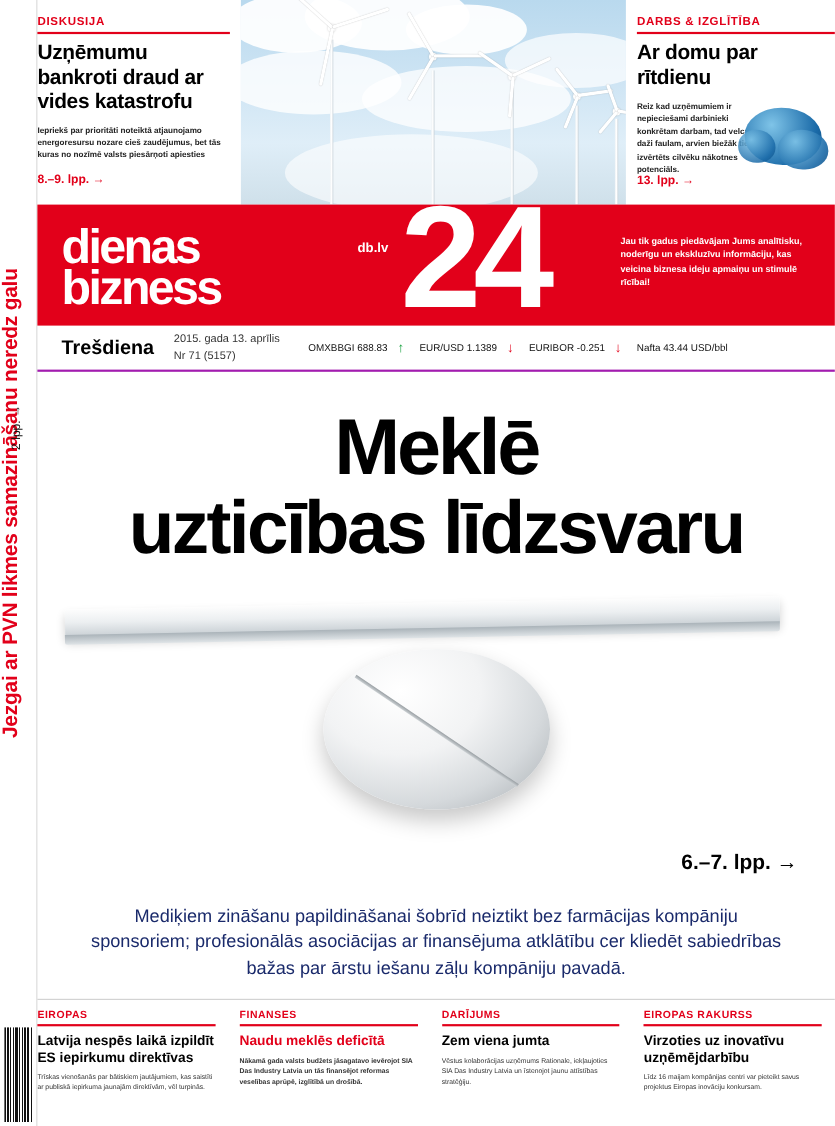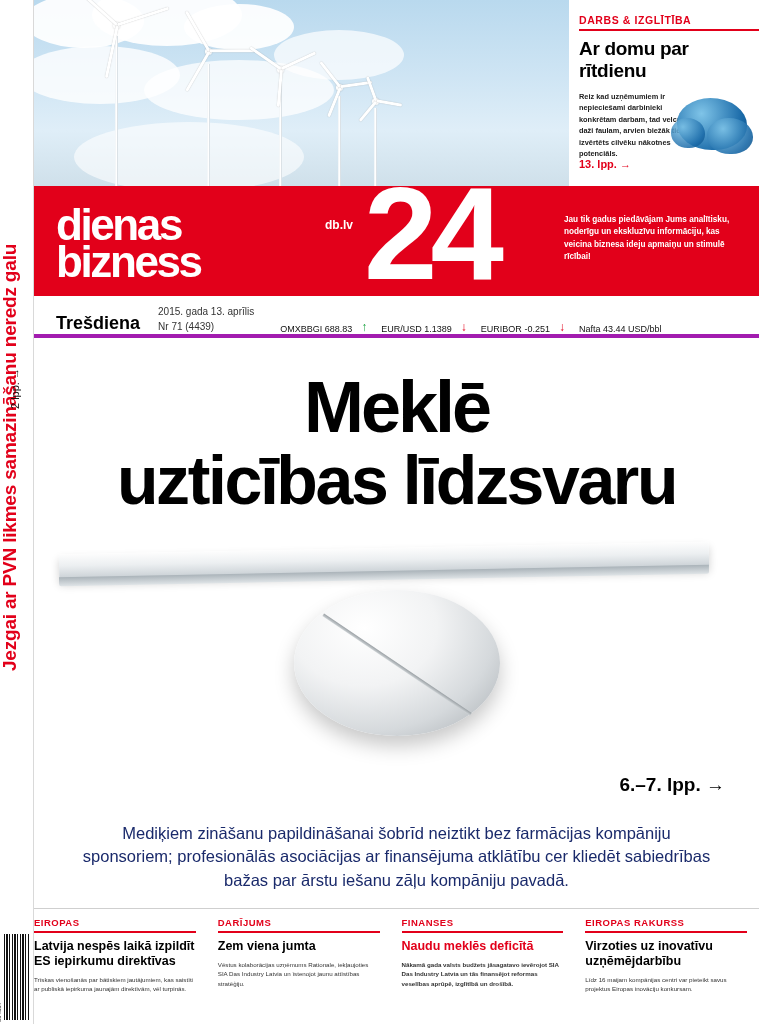--- a/index.html
+++ b/index.html
@@ -236,23 +236,23 @@
     font-size: 8.2px;
     font-weight: bold;
     line-height: 1.5;
     color: #fff;
   }
 
   
   .infobar {
     position: relative;
     height: 42px;
-    border-bottom: 4px solid #a21caf;
+    border-bottom: 2px solid #a21caf;
     display: flex;
-    align-items: flex-end;
+    align-items: center;
     padding-left: 22px;
   }
   .weekday {
     font-size: 18px;
     font-weight: bold;
     color: #000;
     margin-right: 18px;
   }
   .issue {
     font-size: 10px;
@@ -411,20 +411,26 @@
     <div class="spine-text">Jezgai ar PVN likmes samazināšanu neredz galu</div>
     <div class="spine-page">2 lpp. →</div>
     <div class="barcode"></div>
     <div class="barcode-num">4 820442 004337</div>
   </div>
 
   <div class="content">
 
     <div class="teasers">
 
+      <div class="teaser-left">
+        <span class="kicker">DISKUSIJA</span>
+        <div class="teaser-title">Uzņēmumu bankroti draud ar vides katastrofu</div>
+        <div class="teaser-body">Iepriekš par prioritāti noteiktā atjaunojamo energoresursu nozare cieš zaudējumus, bet tās kuras no nozīmē valsts piesārņoti apiesties</div>
+        <div class="teaser-link">8.–9. lpp. →</div>
+      </div>
 
       <div class="teaser-mid">
         <div class="cloud" style="left:-10px;top:-6px;width:120px;height:54px;"></div>
         <div class="cloud" style="left:58px;top:-16px;width:150px;height:62px;"></div>
         <div class="cloud" style="left:150px;top:4px;width:110px;height:46px;"></div>
         <div class="cloud" style="left:-14px;top:46px;width:160px;height:58px;opacity:.8"></div>
         <div class="cloud" style="left:110px;top:60px;width:190px;height:60px;opacity:.75"></div>
         <div class="cloud" style="left:240px;top:30px;width:130px;height:50px;opacity:.7"></div>
         <div class="cloud" style="left:40px;top:122px;width:230px;height:70px;opacity:.6"></div>
 
@@ -489,21 +495,21 @@
       </div>
       <div class="mh-dblv">db.lv</div>
       <div class="mh-24">24</div>
       <div class="mh-blurb">Jau tik gadus piedāvājam Jums analītisku, noderīgu un ekskluzīvu informāciju, kas veicina biznesa ideju apmaiņu un stimulē rīcībai!</div>
     </div>
 
     <div class="infobar">
       <div class="weekday">Trešdiena</div>
       <div class="issue">
         <div>2015. gada 13. aprīlis</div>
-        <div>Nr 71 (4439)</div>
+        <div>Nr 71 (5157)</div>
       </div>
 
       <div class="quote">
         <span>OMXBBGI</span>
         <span>688.83</span>
       </div>
       <span class="arrow-up">↑</span>
 
       <div class="quote">
         <span>EUR/USD</span>
@@ -540,28 +546,28 @@
 
     <div class="standfirst">Mediķiem zināšanu papildināšanai šobrīd neiztikt bez farmācijas kompāniju sponsoriem; profesionālās asociācijas ar finansējuma atklātību cer kliedēt sabiedrības bažas par ārstu iešanu zāļu kompāniju pavadā.</div>
 
     <div class="bottom">
       <div class="bt">
         <span class="bt-kicker">EIROPAS</span>
         <div class="bt-title">Latvija nespēs laikā izpildīt ES iepirkumu direktīvas</div>
         <div class="bt-body">Trīskas vienošanās par bātiskiem jautājumiem, kas saistīti ar publiskā iepirkuma jaunajām direktīvām, vēl turpinās.</div>
       </div>
       <div class="bt">
+        <span class="bt-kicker">FINANSES</span>
+        <div class="bt-title red">Naudu meklēs deficītā</div>
+        <div class="bt-body bold">Nākamā gada valsts budžets jāsagatavo ievērojot SIA Das Industry Latvia un tās finansējot reformas veselības aprūpē, izglītībā un drošībā.</div>
+      </div>
+      <div class="bt">
         <span class="bt-kicker">DARĪJUMS</span>
         <div class="bt-title">Zem viena jumta</div>
         <div class="bt-body">Vēstus kolaborācijas uzņēmums Rationale, iekļaujoties SIA Das Industry Latvia un īstenojot jaunu attīstības stratēģiju.</div>
-      </div>
-      <div class="bt">
-        <span class="bt-kicker">FINANSES</span>
-        <div class="bt-title red">Naudu meklēs deficītā</div>
-        <div class="bt-body bold">Nākamā gada valsts budžets jāsagatavo ievērojot SIA Das Industry Latvia un tās finansējot reformas veselības aprūpē, izglītībā un drošībā.</div>
       </div>
       <div class="bt">
         <span class="bt-kicker">EIROPAS RAKURSS</span>
         <div class="bt-title">Virzoties uz inovatīvu uzņēmējdarbību</div>
         <div class="bt-body">Līdz 16 maijam kompānijas centri var pieteikt savus projektus Eiropas inovāciju konkursam.</div>
       </div>
     </div>
 
   </div>
 </div>

